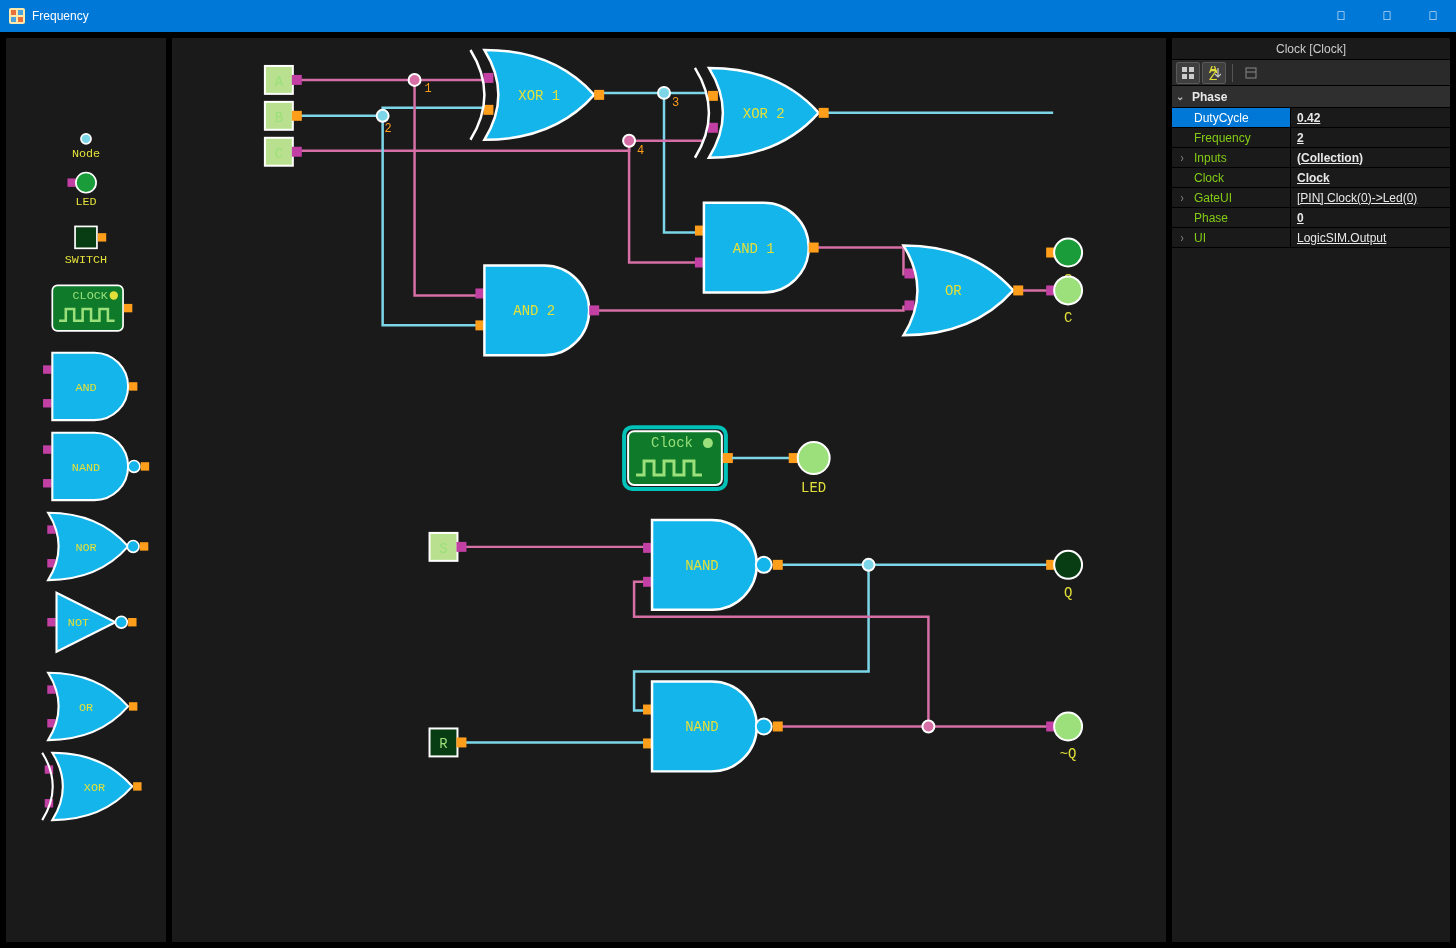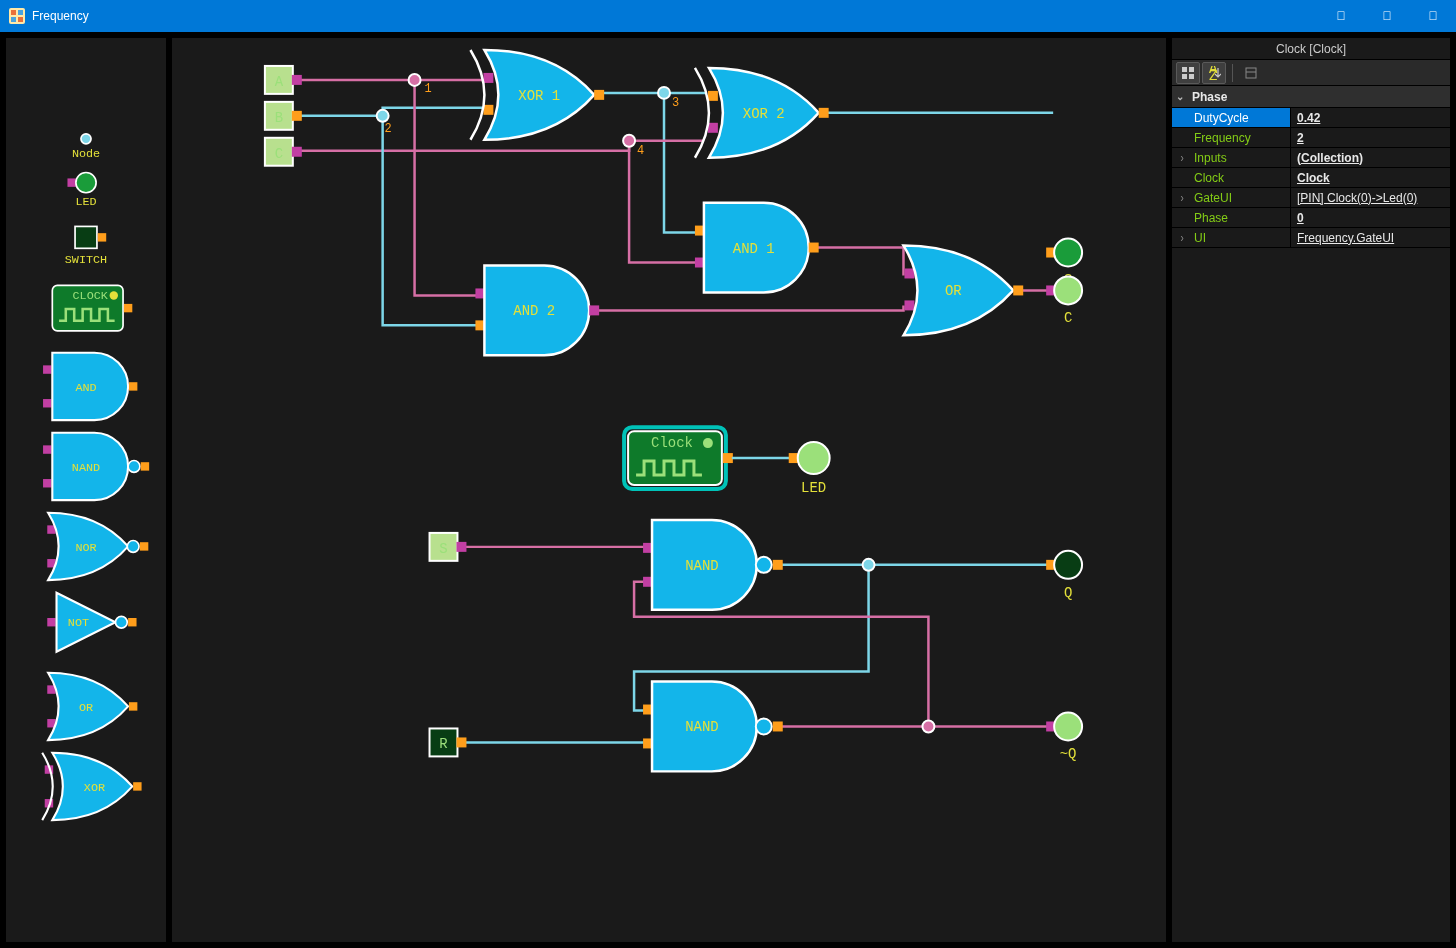--- a/index.html
+++ b/index.html
@@ -460,19 +460,19 @@
           <div class="prop-row">
             <div class="prop-key haschev">GateUI</div>
             <div class="prop-val">[PIN] Clock(0)-&gt;Led(0)</div>
           </div>
           <div class="prop-row bold">
             <div class="prop-key">Phase</div>
             <div class="prop-val">0</div>
           </div>
           <div class="prop-row">
             <div class="prop-key haschev">UI</div>
-            <div class="prop-val">Frequency.GateUI</div>
+            <div class="prop-val">LogicSIM.Output</div>
           </div>
         </div>
 </div>
 
 </div>
 </div>
 
 </body></html>

